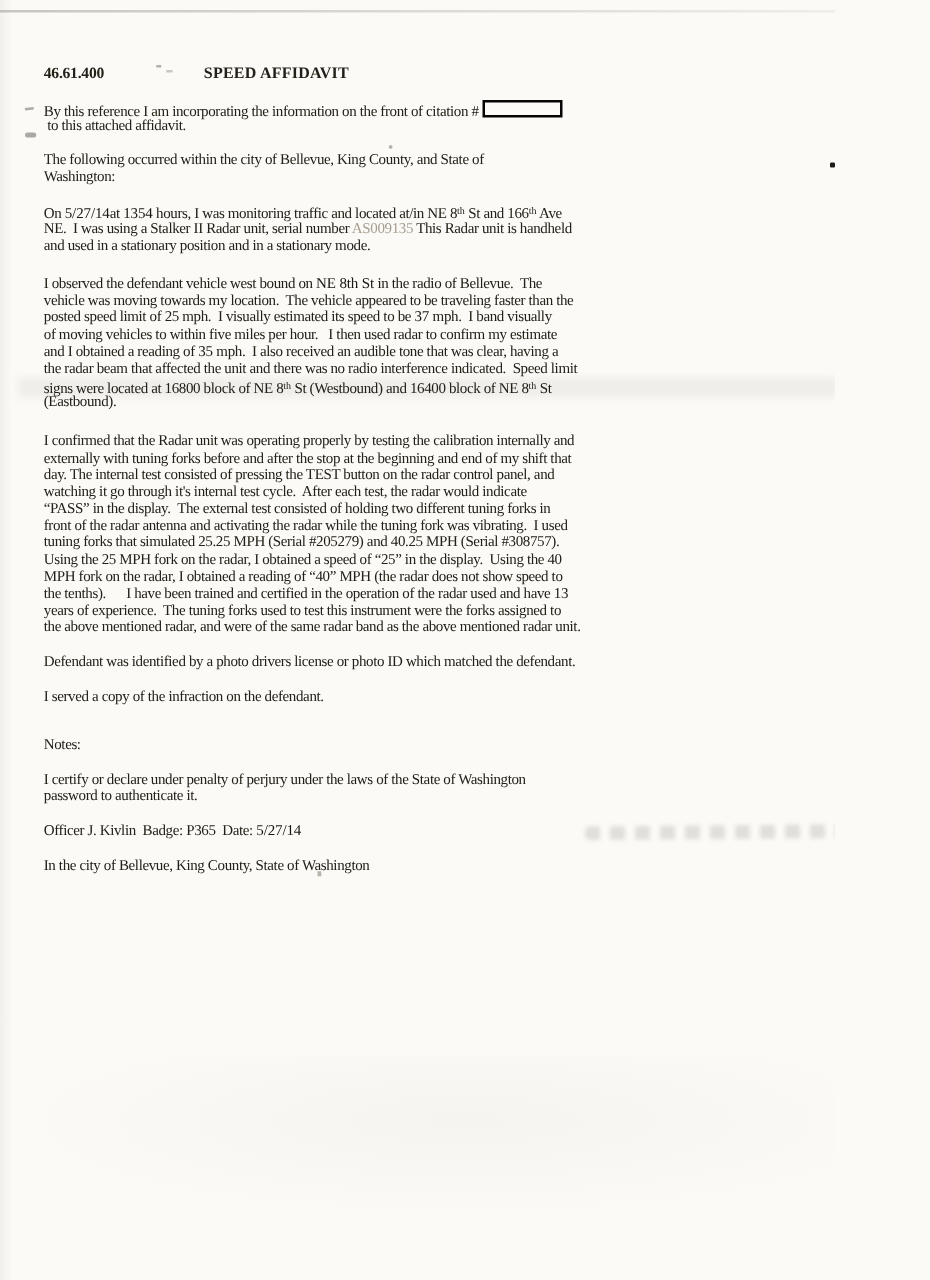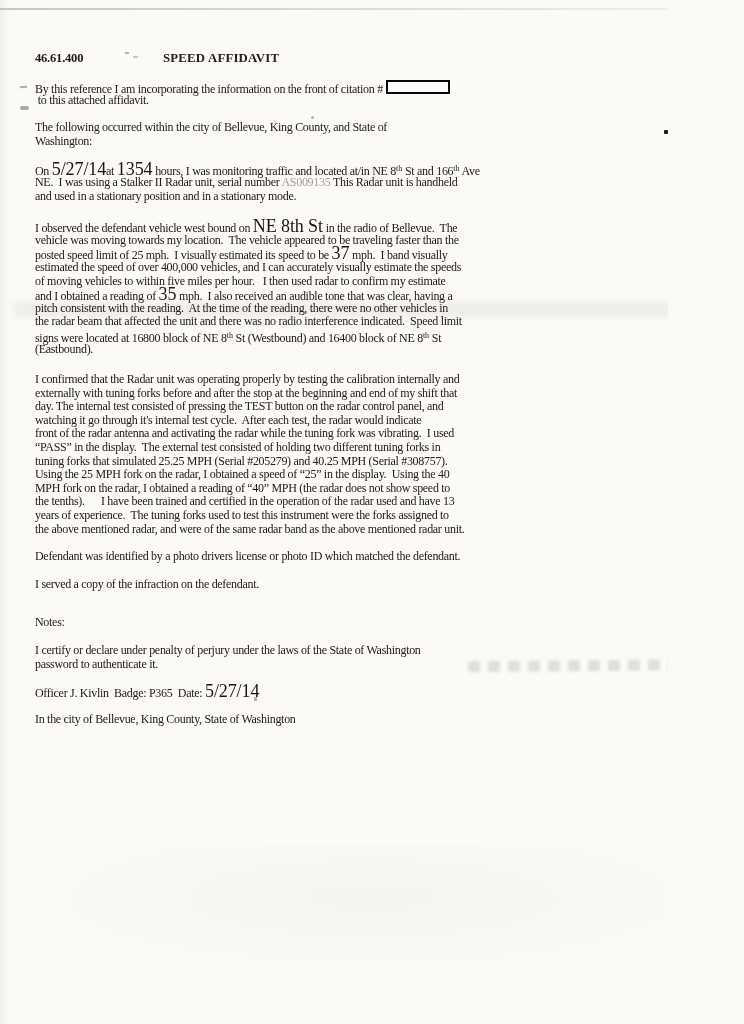--- a/index.html
+++ b/index.html
@@ -17,21 +17,21 @@
   .code{position:absolute;left:0;top:0;font-weight:bold;font-size:12.5px;letter-spacing:-0.2px;}
   .title{position:absolute;left:128px;top:0;font-weight:bold;font-size:12.8px;letter-spacing:0.2px;}
   
   .body-text{position:absolute;left:35px;top:80px;width:480px;}
   .para{margin:0 0 14px 0;}
   .para[data-pname="observation-details"]{margin-top:17px;}
   .para[data-pname="calibration"]{margin-top:17px;}
   .para[data-pname="notes-label"]{margin-top:25px;}
   .ln{white-space:pre;line-height:13.6px;height:13.6px;font-size:12px;letter-spacing:-0.3px;}
   .seg-b{}
-  .seg-f{font-size:18px;letter-spacing:-0.1px;color:var(--field-ink);}
+  .seg-f{font-size:12px;letter-spacing:-0.1px;color:var(--field-ink);}
   .seg-g{color:var(--faint);}
   .seg-sup{font-size:8px;vertical-align:3.5px;letter-spacing:0;}
   .redaction-box{
     display:inline-block;width:60px;height:10px;margin-left:3px;
     border:2.5px solid #060606;background:#fcfbf9;vertical-align:-1px;
   }
   
   .artifact{position:absolute;pointer-events:none;}
   .scan-edge-line{top:8px;left:0;width:744px;height:2px;
     background:linear-gradient(90deg,rgba(150,148,144,.5),rgba(170,168,164,.35) 55%,rgba(198,196,192,.15));
@@ -86,35 +86,33 @@
       </div>
       <div class="para" data-pname="observation-setup">
         <div class="ln"><span class="seg-b">On </span><span class="seg-f">5/27/14</span><span class="seg-b">at </span><span class="seg-f">1354</span><span class="seg-b"> hours, I was monitoring traffic and located at/in NE 8</span><span class="seg-sup">th</span><span class="seg-b"> St and 166</span><span class="seg-sup">th</span><span class="seg-b"> Ave</span></div>
         <div class="ln"><span class="seg-b">NE.  I was using a Stalker II Radar unit, serial number </span><span class="seg-g">AS009135</span><span class="seg-b"> This Radar unit is handheld</span></div>
         <div class="ln"><span class="seg-b">and used in a stationary position and in a stationary mode.</span></div>
       </div>
       <div class="para" data-pname="observation-details">
         <div class="ln"><span class="seg-b">I observed the defendant vehicle west bound on </span><span class="seg-f">NE 8th St</span><span class="seg-b"> in the radio of Bellevue.  The</span></div>
         <div class="ln"><span class="seg-b">vehicle was moving towards my location.  The vehicle appeared to be traveling faster than the</span></div>
         <div class="ln"><span class="seg-b">posted speed limit of 25 mph.  I visually estimated its speed to be </span><span class="seg-f">37</span><span class="seg-b"> mph.  I band visually</span></div>
-        <div class="ln"><span class="seg-b">estimated the speed of over 400,000 vehicles, and I can accurately visually estimate the speeds</span></div>
         <div class="ln"><span class="seg-b">of moving vehicles to within five miles per hour.   I then used radar to confirm my estimate</span></div>
         <div class="ln"><span class="seg-b">and I obtained a reading of </span><span class="seg-f">35</span><span class="seg-b"> mph.  I also received an audible tone that was clear, having a</span></div>
-        <div class="ln"><span class="seg-b">pitch consistent with the reading.  At the time of the reading, there were no other vehicles in</span></div>
         <div class="ln"><span class="seg-b">the radar beam that affected the unit and there was no radio interference indicated.  Speed limit</span></div>
         <div class="ln"><span class="seg-b">signs were located at 16800 block of NE 8</span><span class="seg-sup">th</span><span class="seg-b"> St (Westbound) and 16400 block of NE 8</span><span class="seg-sup">th</span><span class="seg-b"> St</span></div>
         <div class="ln"><span class="seg-b">(Eastbound).</span></div>
       </div>
       <div class="para" data-pname="calibration">
         <div class="ln"><span class="seg-b">I confirmed that the Radar unit was operating properly by testing the calibration internally and</span></div>
         <div class="ln"><span class="seg-b">externally with tuning forks before and after the stop at the beginning and end of my shift that</span></div>
         <div class="ln"><span class="seg-b">day. The internal test consisted of pressing the TEST button on the radar control panel, and</span></div>
         <div class="ln"><span class="seg-b">watching it go through it's internal test cycle.  After each test, the radar would indicate</span></div>
+        <div class="ln"><span class="seg-b">“PASS” in the display.  The external test consisted of holding two different tuning forks in</span></div>
         <div class="ln"><span class="seg-b">front of the radar antenna and activating the radar while the tuning fork was vibrating.  I used</span></div>
-        <div class="ln"><span class="seg-b">“PASS” in the display.  The external test consisted of holding two different tuning forks in</span></div>
         <div class="ln"><span class="seg-b">tuning forks that simulated 25.25 MPH (Serial #205279) and 40.25 MPH (Serial #308757).</span></div>
         <div class="ln"><span class="seg-b">Using the 25 MPH fork on the radar, I obtained a speed of “25” in the display.  Using the 40</span></div>
         <div class="ln"><span class="seg-b">MPH fork on the radar, I obtained a reading of “40” MPH (the radar does not show speed to</span></div>
         <div class="ln"><span class="seg-b">the tenths).      I have been trained and certified in the operation of the radar used and have 13</span></div>
         <div class="ln"><span class="seg-b">years of experience.  The tuning forks used to test this instrument were the forks assigned to</span></div>
         <div class="ln"><span class="seg-b">the above mentioned radar, and were of the same radar band as the above mentioned radar unit.</span></div>
       </div>
       <div class="para" data-pname="identification">
         <div class="ln"><span class="seg-b">Defendant was identified by a photo drivers license or photo ID which matched the defendant.</span></div>
       </div>

